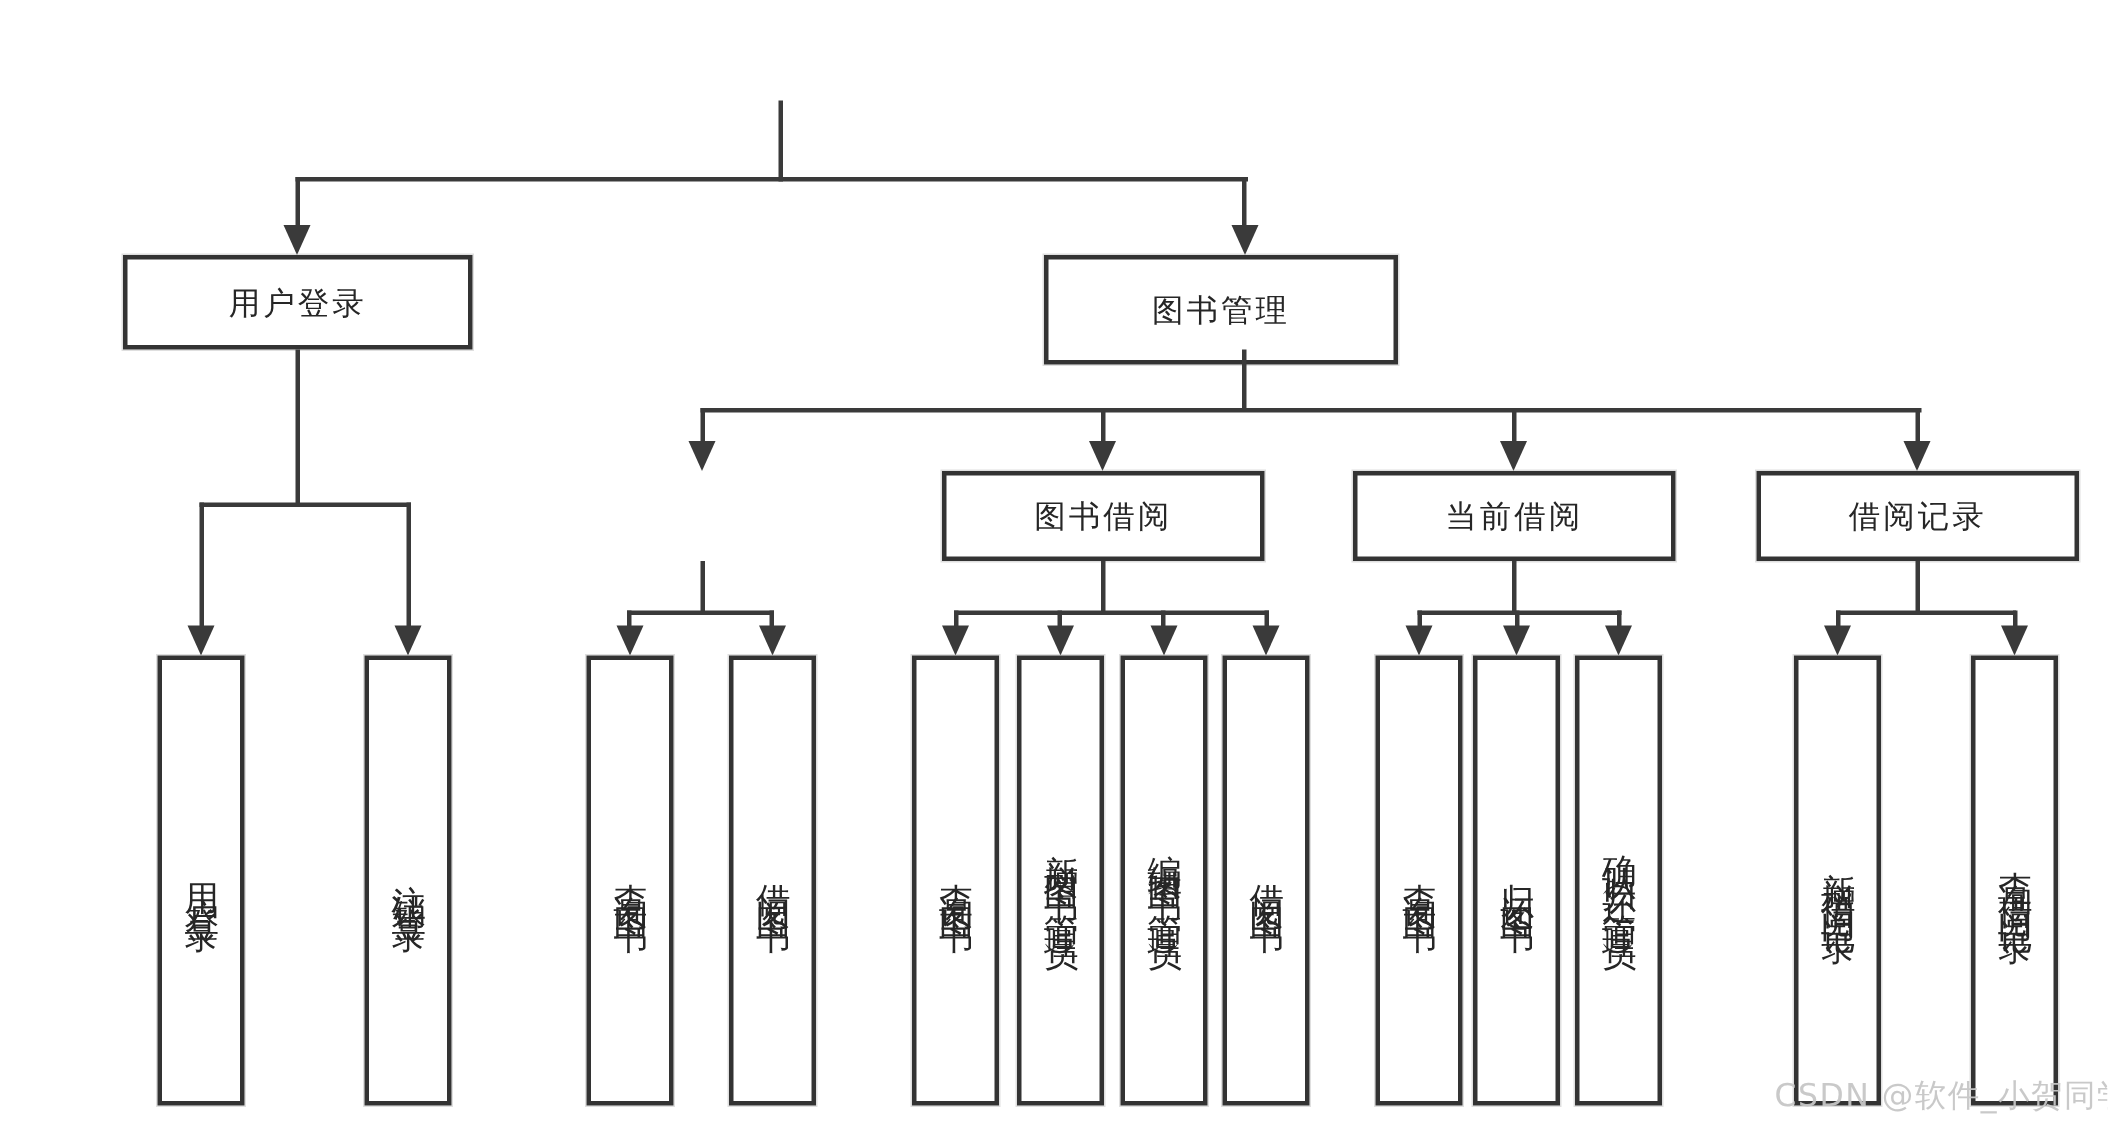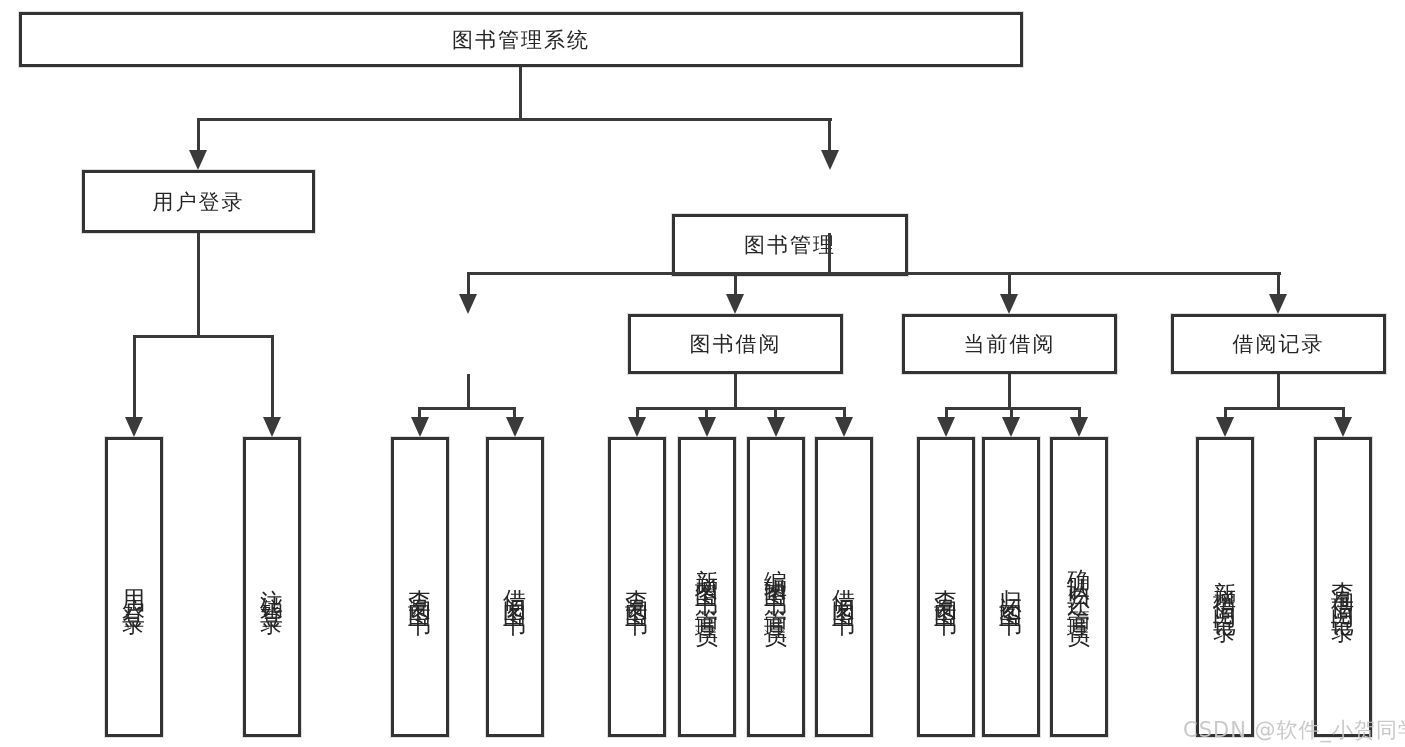--- a/index.html
+++ b/index.html
@@ -38,32 +38,31 @@
     position:absolute; left:1183px; top:716px;
     font-size:21px; letter-spacing:1px; color:rgba(198,198,198,0.95);
     white-space:nowrap; z-index:10;
   }
 </style>
 </head>
 <body>
 
 <div class="canvas">
 
-  <div class="node" style="left:19px; top:12px; width:1004px; height:55px;">图书管理系统</div>
 
   <div class="vl" style="left:519px; top:67px; height:54px;"></div>
 
   <div class="hl" style="left:197px; top:118px; width:635px;"></div>
   <div class="vl" style="left:197px; top:118px; height:34px;"></div>
   <div class="ah" style="left:189px; top:150px;"></div>
   <div class="vl" style="left:828px; top:118px; height:34px;"></div>
   <div class="ah" style="left:821px; top:150px;"></div>
 
   <div class="node" style="left:82px; top:170px; width:233px; height:63px;">用户登录</div>
-  <div class="node" style="left:672px; top:170px; width:236px; height:62px;margin-top:44px;">图书管理</div>
+  <div class="node" style="left:696px; top:170px; width:236px; height:73px;">图书管理</div>
 
   <div class="vl" style="left:197px; top:233px; height:104px;"></div>
   <div class="hl" style="left:133px; top:335px; width:141px;"></div>
   <div class="vl" style="left:133px; top:335px; height:84px;"></div>
   <div class="ah" style="left:125px; top:417px;"></div>
   <div class="vl" style="left:271px; top:335px; height:84px;"></div>
   <div class="ah" style="left:263px; top:417px;"></div>
 
   <div class="vl" style="left:828px; top:233px; height:41px;"></div>
   <div class="hl" style="left:467px; top:272px; width:814px;"></div>

